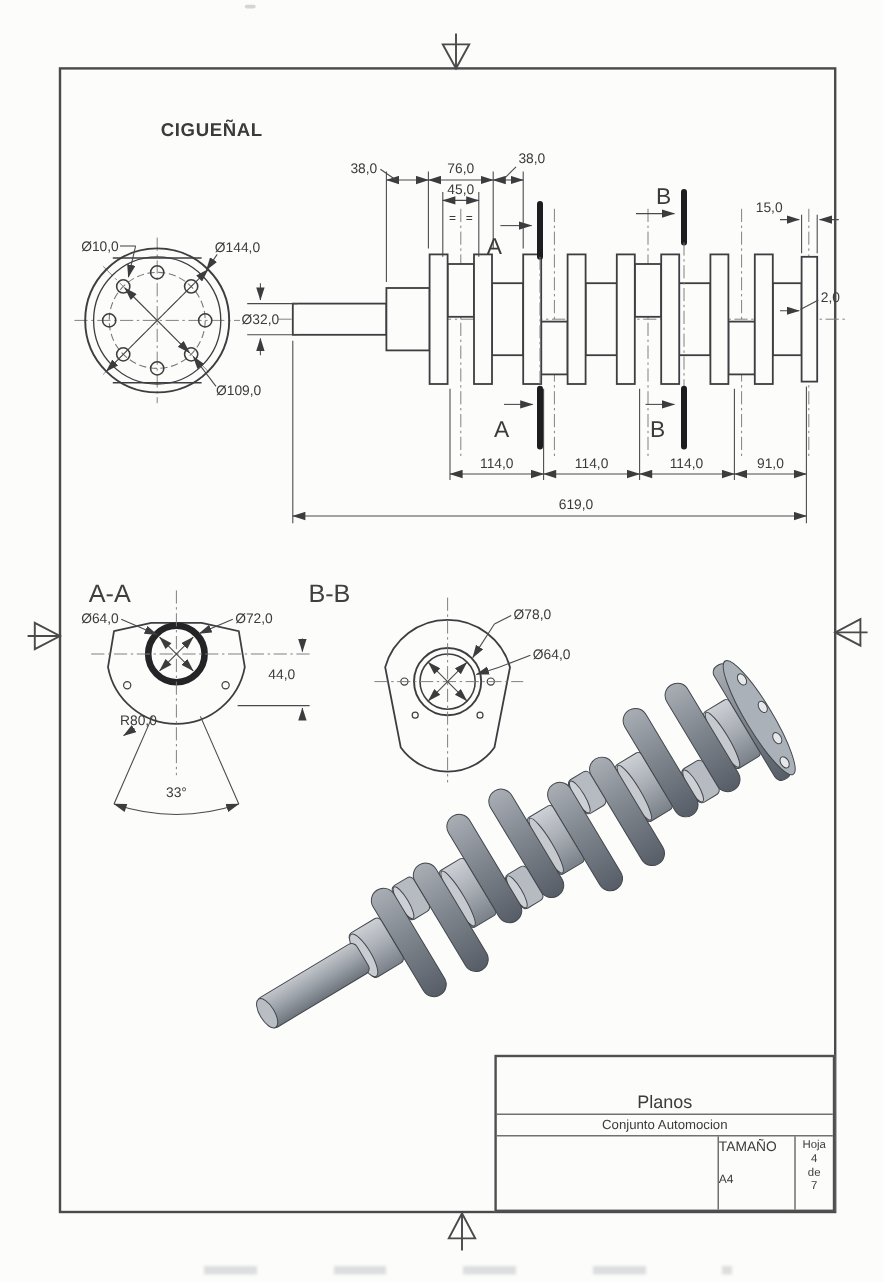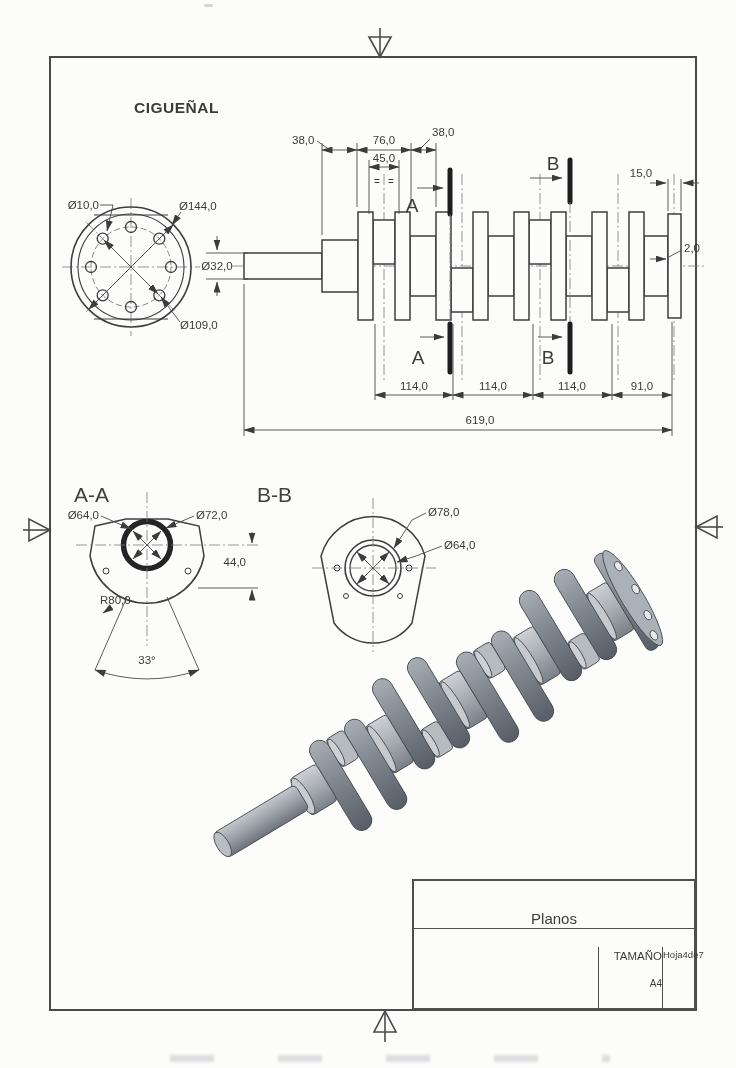--- a/index.html
+++ b/index.html
@@ -27,25 +27,25 @@
   .tb .cell-units{position:absolute;left:64px;top:0;width:72px;height:100%;border-right:1.5px solid #4f4f52;box-sizing:border-box;
       display:flex;flex-direction:column;align-items:center;justify-content:center;line-height:1.05;}
   .tb .units-l{font-size:10.5px;}
   .tb .units-v{font-size:9.5px;}
   .tb .row2{position:absolute;left:0;top:28px;width:100%;height:20px;border-bottom:1.5px solid #4f4f52;box-sizing:border-box;
       display:flex;align-items:center;justify-content:center;font-size:15px;}
   .tb .row3{position:absolute;left:0;top:48px;width:100%;height:18px;border-bottom:1.5px solid #4f4f52;box-sizing:border-box;
       display:flex;align-items:center;justify-content:center;font-size:11px;}
   .tb .row4{position:absolute;left:0;top:66px;width:100%;height:61px;}
   .tb .cell-size{position:absolute;left:184px;top:0;width:64px;height:100%;border-left:1.5px solid #4f4f52;box-sizing:border-box;
-      display:flex;flex-direction:column;align-items:flex-end;}
+      display:flex;flex-direction:column;align-items:flex-start;}
   .tb .size-l{font-size:11.5px;margin-top:3px;}
   .tb .size-v{font-size:10px;margin-top:16px;}
   .tb .cell-sheet{position:absolute;left:248px;top:0;right:0;height:100%;border-left:1.5px solid #4f4f52;box-sizing:border-box;
-      display:flex;flex-direction:row;font-size:9.5px;line-height:1.2;padding-top:2px;}
+      display:flex;flex-direction:column;align-items:center;font-size:9.5px;line-height:1.2;padding-top:2px;}
   .scan-band{position:absolute;left:170px;top:1055px;width:440px;height:7px;opacity:.5;filter:blur(1.5px);
       background:repeating-linear-gradient(90deg, rgba(125,130,142,.5) 0 44px, rgba(0,0,0,0) 44px 108px);}
   .scan-speck{position:absolute;left:204px;top:4px;width:9px;height:3px;background:rgba(140,140,150,.35);border-radius:2px;}
 </style>
 </head>
 <body>
 
 
 
 <svg width="736" height="1068" viewBox="0 0 736 1068">
@@ -347,20 +347,23 @@
       <ellipse cx="3" cy="0" rx="6" ry="13.5" fill="#b9bec4"></ellipse>
     </g>
   </g>
 </svg>
 
 
 <div class="tb">
   <div class="row2">
     <span>Planos</span>
   </div>
+  <div class="row3">
+    <span>Conjunto Automocion</span>
+  </div>
   <div class="row4">
     <div class="cell-size">
       <span class="size-l">TAMAÑO</span>
       <span class="size-v">A4</span>
     </div>
     <div class="cell-sheet">
       <span>Hoja</span>
       <span>4</span>
       <span>de</span>
       <span>7</span>

